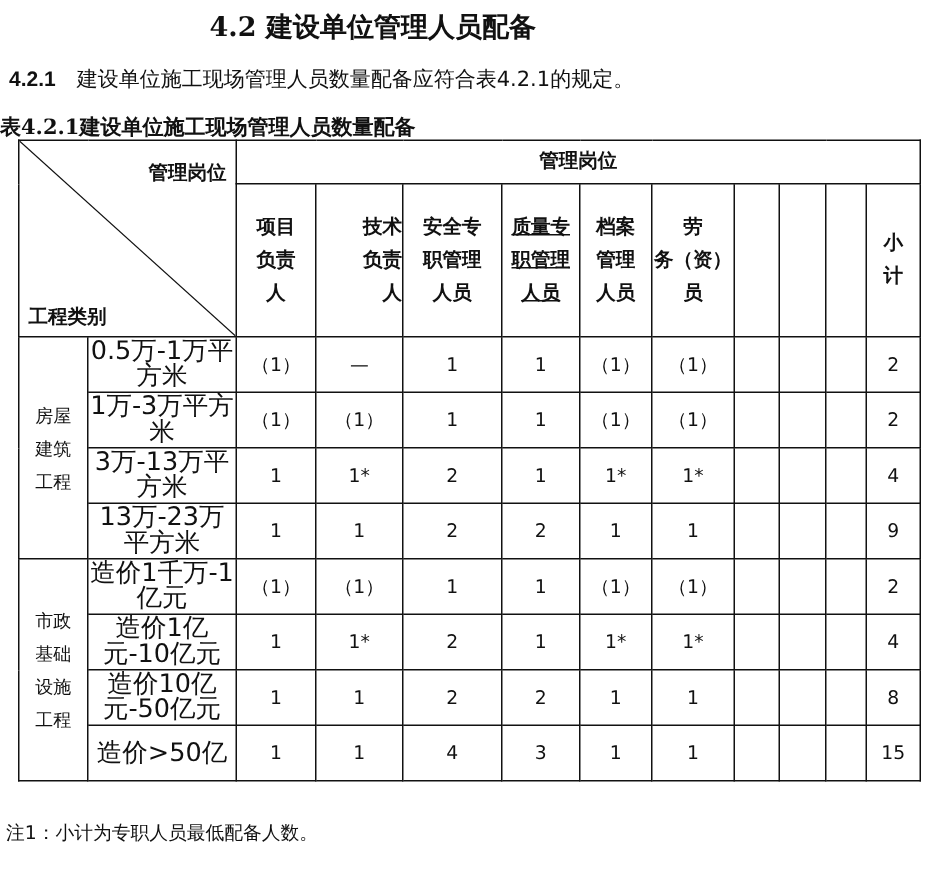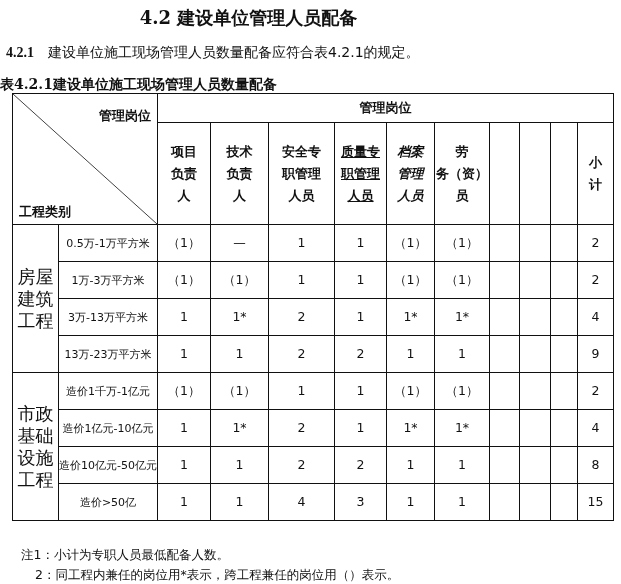--- a/index.html
+++ b/index.html
@@ -1,36 +1,36 @@
 <!DOCTYPE html>
 <html><head>
 <meta charset="utf-8">
 <style>
   html, body { margin: 0; padding: 0; background: #ffffff; }
   body { width: 621px; height: 584px; position: relative; overflow: hidden;
          font-family: "DejaVu Sans", "Liberation Sans", sans-serif; color: #111; }
   .title { position: absolute; left: 0; width: 497px; top: 6px; text-align: center;
            font-family: "DejaVu Serif", "Liberation Serif", serif; font-weight: bold; font-size: 18px; }
   .clause { position: absolute; left: 6px; top: 44px; font-size: 14px; white-space: nowrap; }
-  .clause .num { font-family: Liberation Serif, serif; font-weight: bold; margin-right: 14px; }
+  .clause .num { font-family: Liberation Sans, sans-serif; font-weight: bold; margin-right: 14px; }
   .caption { position: absolute; left: 0; width: 621px; top: 76px; 
              font-weight: bold; font-size: 14px; font-family: "DejaVu Serif", serif; }
   table { position: absolute; left: 12px; top: 93px; border-collapse: collapse;
           table-layout: fixed; width: 601px; font-size: 12.5px; }
   td { border: 1.5px solid #111; text-align: center; vertical-align: middle; padding: 0; line-height: 16px; }
   .diag { position: relative; padding: 0; }
   .diag svg { position: absolute; left: 0; top: 0; width: 100%; height: 100%; }
   .diag .top-lbl { position: absolute; right: 6px; top: 14px; font-weight: bold; font-size: 13px; }
   .diag .bot-lbl { position: absolute; left: 6px; bottom: 4px; font-weight: bold; font-size: 13px; text-align: center; }
   .hdr-group { font-weight: bold; font-size: 13px; height: 28px; }
   .hdr { font-weight: bold; font-size: 13px; line-height: 22px; }
-  .cat { font-size: 18px; line-height: 22px; }
-  .rng { font-size: 11px; line-height: 17px; }
+  .cat { font-size: 12px; line-height: 22px; }
+  .rng { font-size: 17px; line-height: 17px; }
   tr.r td { height: 36px; }
-  .notes { position: absolute; left: 21px; top: 545px; font-size: 12.5px; line-height: 20px; }
+  .notes { position: absolute; left: 4px; top: 545px; font-size: 12.5px; line-height: 20px; }
   .notes .n2 { padding-left: 14px; }
 </style>
 </head>
 <body>
 
 <div class="title">4.2 建设单位管理人员配备</div>
 <div class="clause">
   <span class="num">4.2.1</span><span>建设单位施工现场管理人员数量配备应符合表4.2.1的规定。</span>
 </div>
 <div class="caption">表4.2.1建设单位施工现场管理人员数量配备</div>
@@ -58,30 +58,30 @@
           </svg>
         <span class="top-lbl">管理岗位</span>
         <span class="bot-lbl">工程类别</span>
       </td>
       <td class="hdr-group" colspan="10">管理岗位</td>
     </tr>
     <tr id="hdr-row" style="height:102px">
         <td class="hdr" style="white-space: pre-line;">项目
 负责
 人</td>
-        <td class="hdr" style="white-space: pre-line;">技术
+        <td class="hdr" style="white-space: pre-line; text-align: right;">技术
 负责
 人</td>
         <td class="hdr" style="white-space: pre-line;">安全专
 职管理
 人员</td>
         <td class="hdr" style="white-space: pre-line; text-decoration: underline;">质量专
 职管理
 人员</td>
-        <td class="hdr" style="white-space: pre-line; font-style: italic;">档案
+        <td class="hdr" style="white-space: pre-line;">档案
 管理
 人员</td>
         <td class="hdr" style="white-space: pre-line;">劳
 务（资）
 员</td>
         <td class="hdr" style="white-space: pre-line;"></td>
         <td class="hdr" style="white-space: pre-line;"></td>
         <td class="hdr" style="white-space: pre-line;"></td>
         <td class="hdr" style="white-space: pre-line;">小
 计</td>
@@ -195,14 +195,13 @@
         <td></td>
         <td></td>
         <td></td>
         <td>15</td>
       </tr>
     </tbody>
 </table>
 
 <div class="notes">
   <div>注1：小计为专职人员最低配备人数。</div>
-  <div class="n2">2：同工程内兼任的岗位用*表示，跨工程兼任的岗位用（）表示。</div>
 </div>
 
 </body></html>

